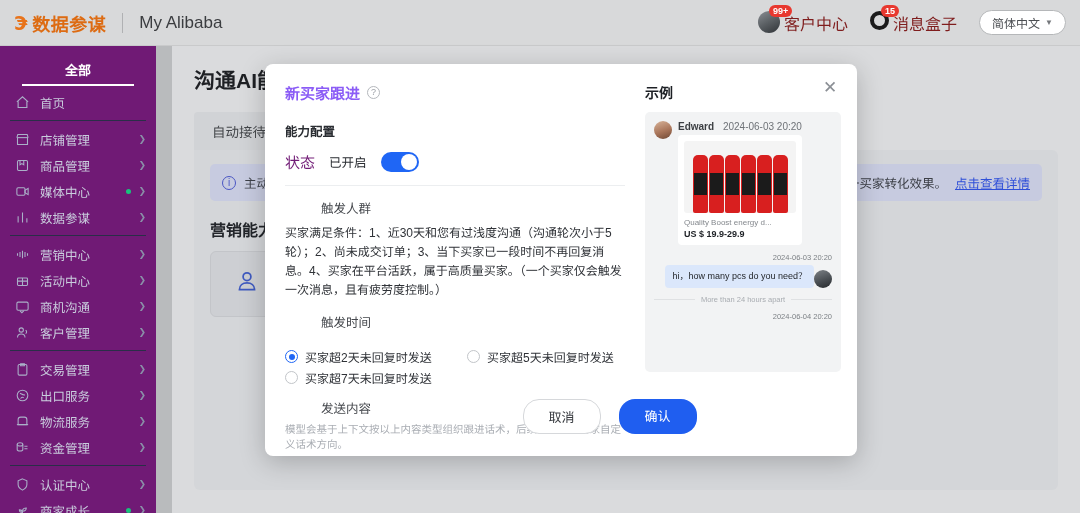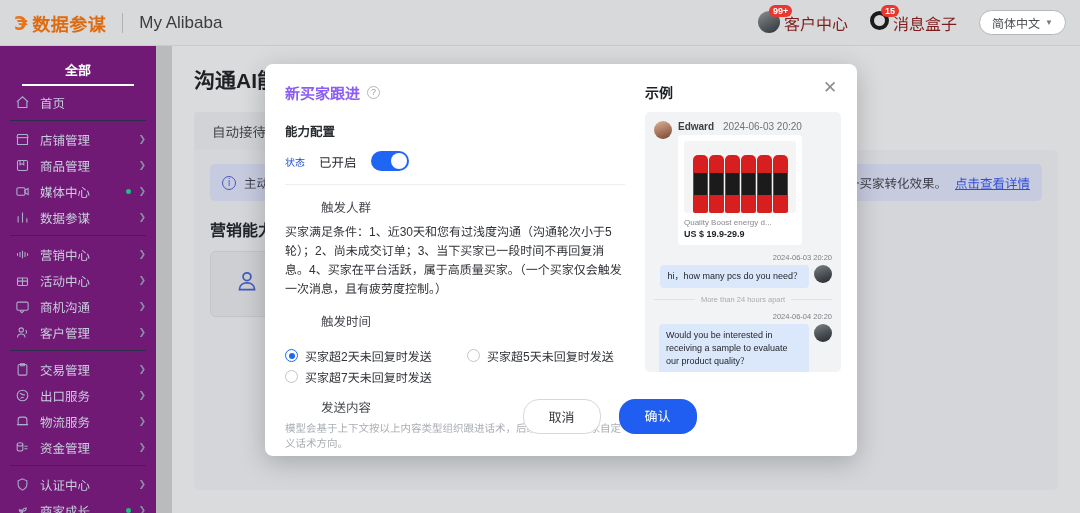--- a/index.html
+++ b/index.html
@@ -139,21 +139,21 @@
     border: 1px solid #b4b7bc; color: #9ca0a6;
     font-size: 9px; line-height: 11px; text-align: center;
   }
   .close-btn {
     position: absolute; right: -196px; top: 14px;
     width: 22px; height: 22px; color: #8b8f95; font-size: 17px;
     line-height: 20px; text-align: center;
   }
   .sub-head { font-size: 12.5px; font-weight: bold; color: #2a2d32; margin-top: 18px; }
   .status-row { display: flex; align-items: center; gap: 14px; margin-top: 11px; }
-  .status-label { font-size: 10px; color: #1d4ed8; }
+  .status-label { font-size: 15px; color: #701a75; }
   .status-value { font-size: 12.5px; color: #2a2d32; }
   .toggle {
     width: 38px; height: 20px; border-radius: 10px;
     background: #1f66f5; position: relative;
   }
   .toggle-knob {
     position: absolute; top: 2px; right: 2px;
     width: 16px; height: 16px; border-radius: 50%; background: #fff;
   }
   .hr { height: 1px; background: #eceef0; margin: 13px 0 0; }
@@ -229,21 +229,21 @@
     position: relative;
   }
   .bot:after {
     content: ""; position: absolute; left: 1px; right: 1px; top: 18px; height: 22px;
     background: #1b1b1b;
   }
   .prod-name { font-size: 8px; color: #84888d; margin-top: 5px; }
   .prod-price { font-size: 9px; font-weight: bold; color: #1d2025; margin-top: 2px; }
 
   .ts { font-size: 7.5px; color: #7c8085; text-align: right; margin: 8px 0 3px; }
-  .msg-out { display: flex; justify-content: flex-end; align-items: flex-start; gap: 5px; }
+  .msg-out { display: flex; justify-content: flex-end; align-items: flex-end; }
   .bubble {
     background: #dbe7fb; border-radius: 4px; padding: 5px 7px;
     font-size: 9px; color: #24272b; line-height: 13px; max-width: 150px;
   }
   .divider-note {
     display: flex; align-items: center; gap: 6px;
     margin: 7px 0 2px; font-size: 7.5px; color: #a8acb1;
   }
   .divider-note:before, .divider-note:after {
     content: ""; flex: 1; height: 1px; background: #dfe1e3;
@@ -578,27 +578,20 @@
 
       <div class="ts">2024-06-03 20:20</div>
       <div class="msg-out">
         <div class="bubble">hi，how many pcs do you need？</div>
         <span class="av dark"></span>
       </div>
 
       <div class="divider-note">More than 24 hours apart</div>
 
       <div class="ts">2024-06-04 20:20</div>
-      <div class="msg-out">
-        <div class="bubble">
-          <span>Would you be interested in receiving a sample to evaluate our product quality？</span>
-          <div class="sent-tag">主动跟进发送</div>
-        </div>
-        <span class="av dark"></span>
-      </div>
 
     </div>
   </div>
 
   <div class="footer">
     <div class="btn btn-cancel">取消</div>
     <div class="btn btn-ok">确认</div>
   </div>
 </div>
 

